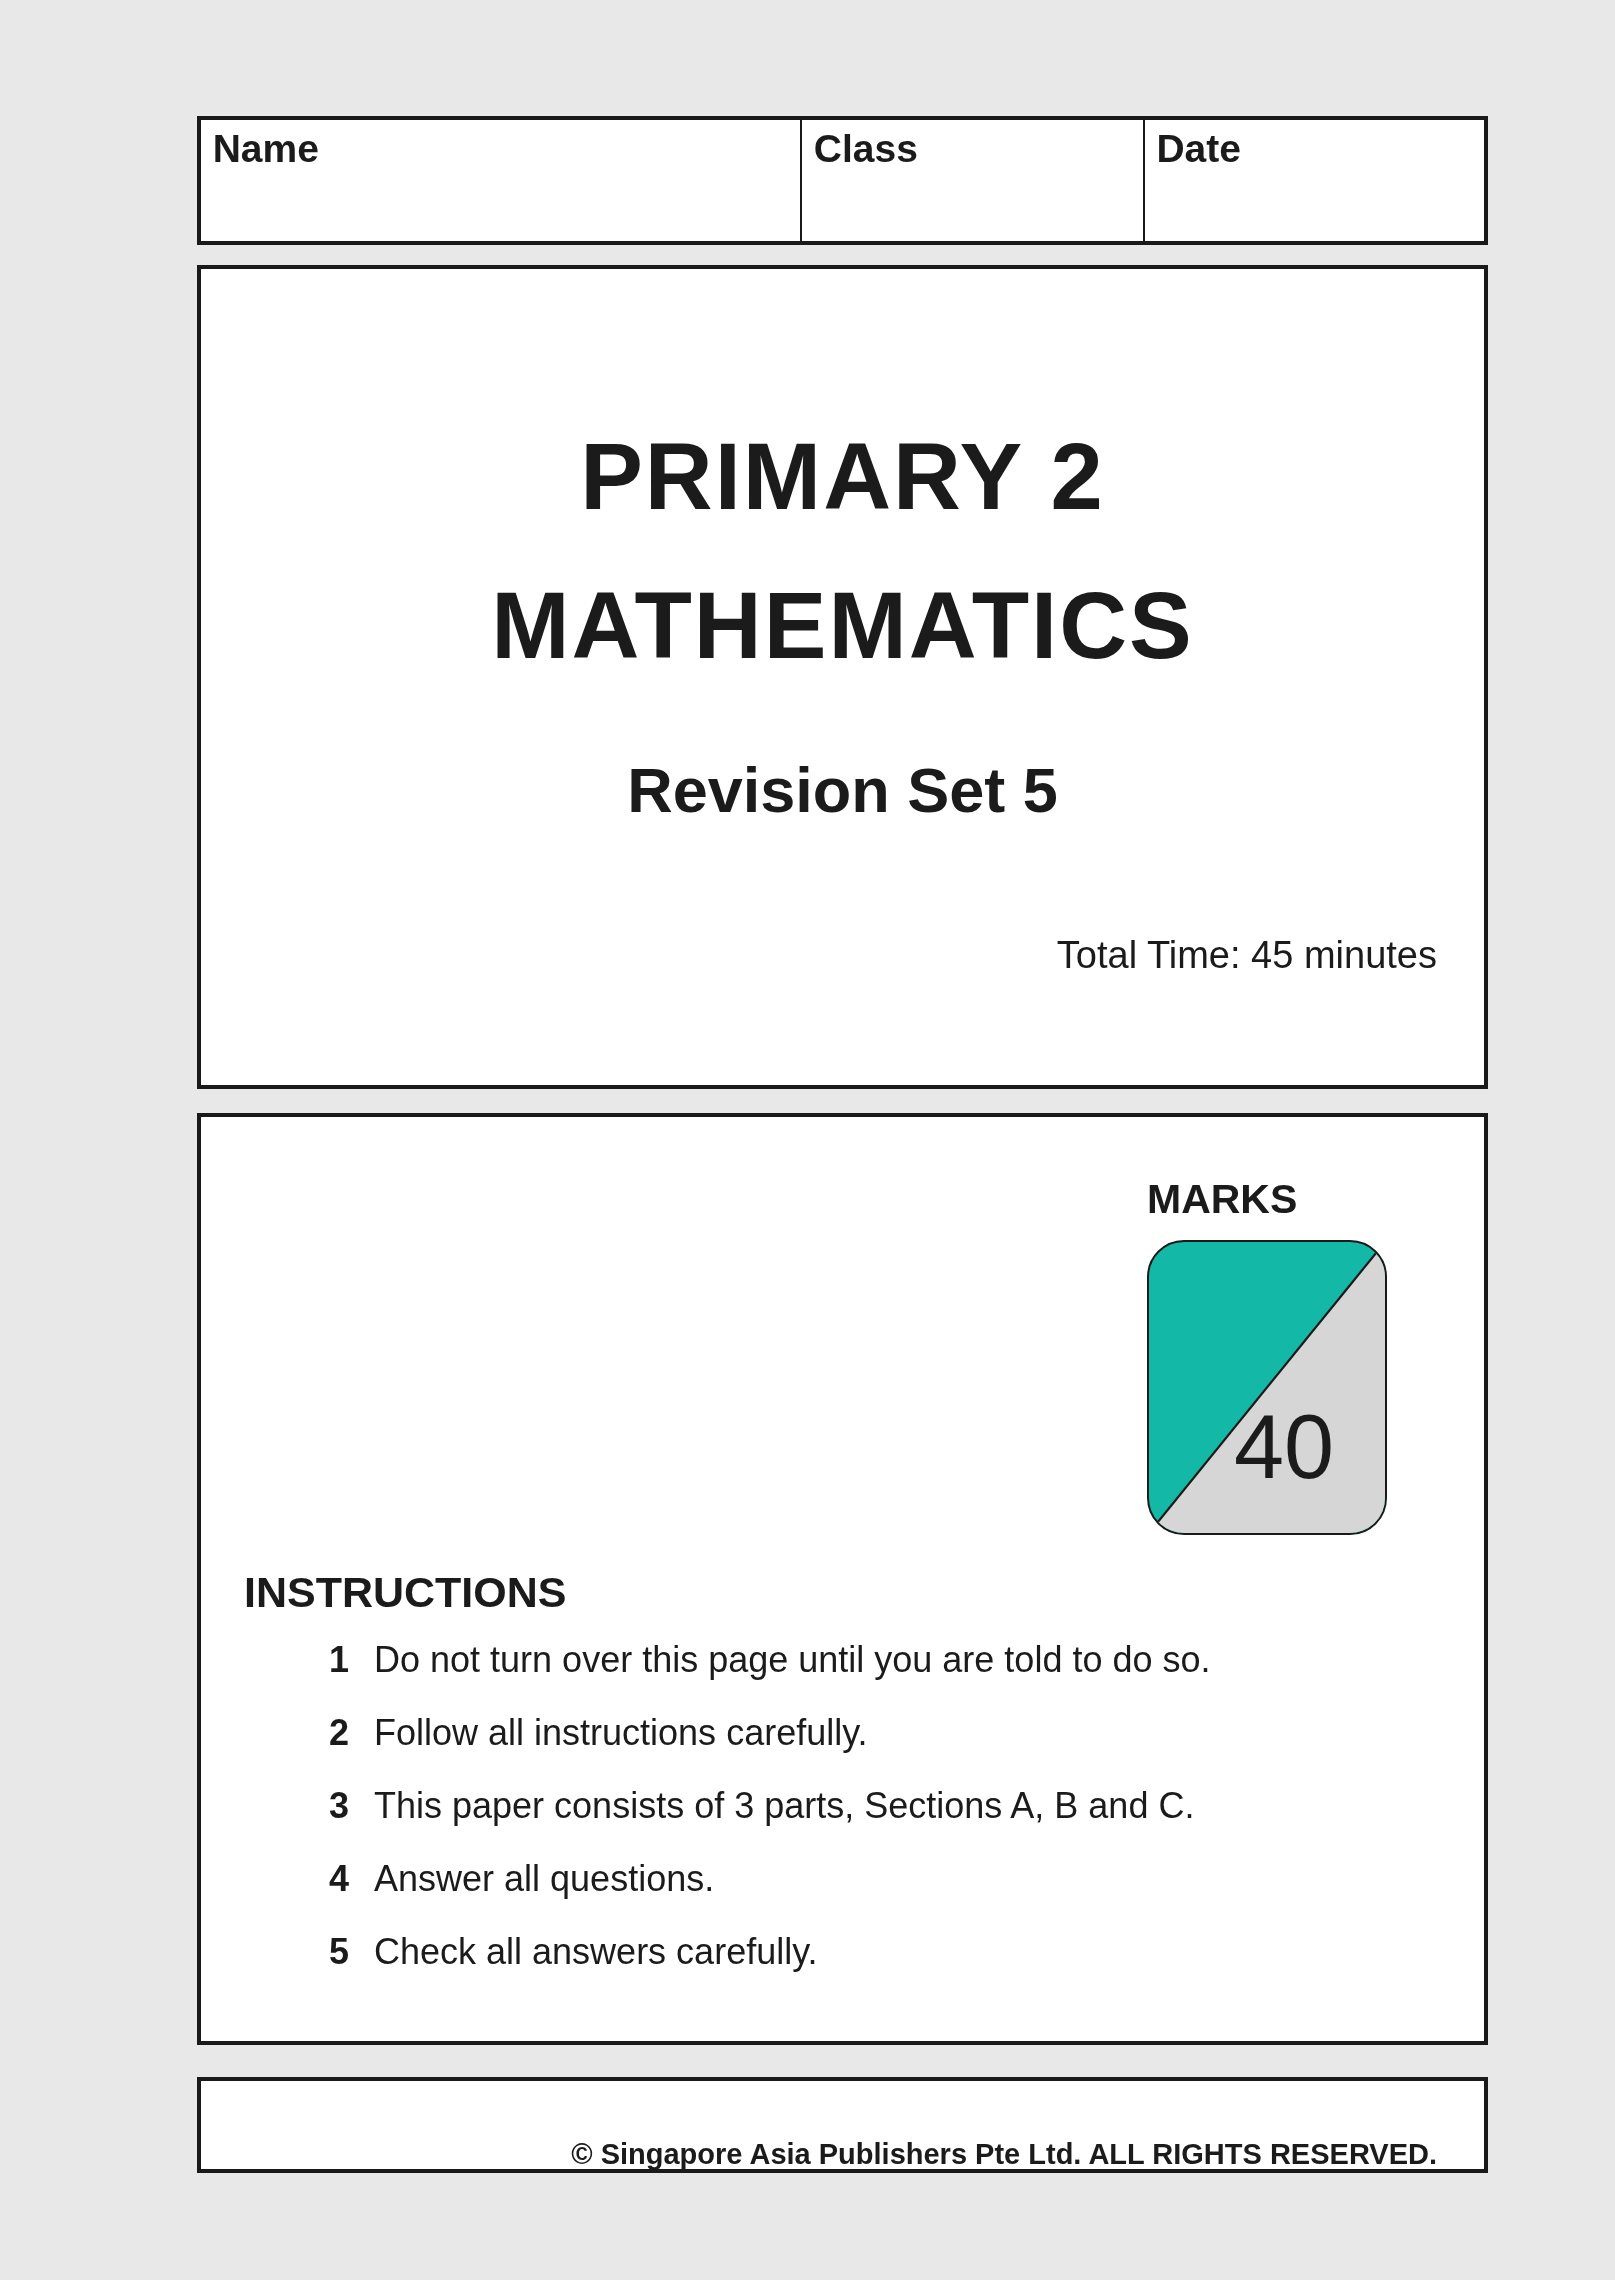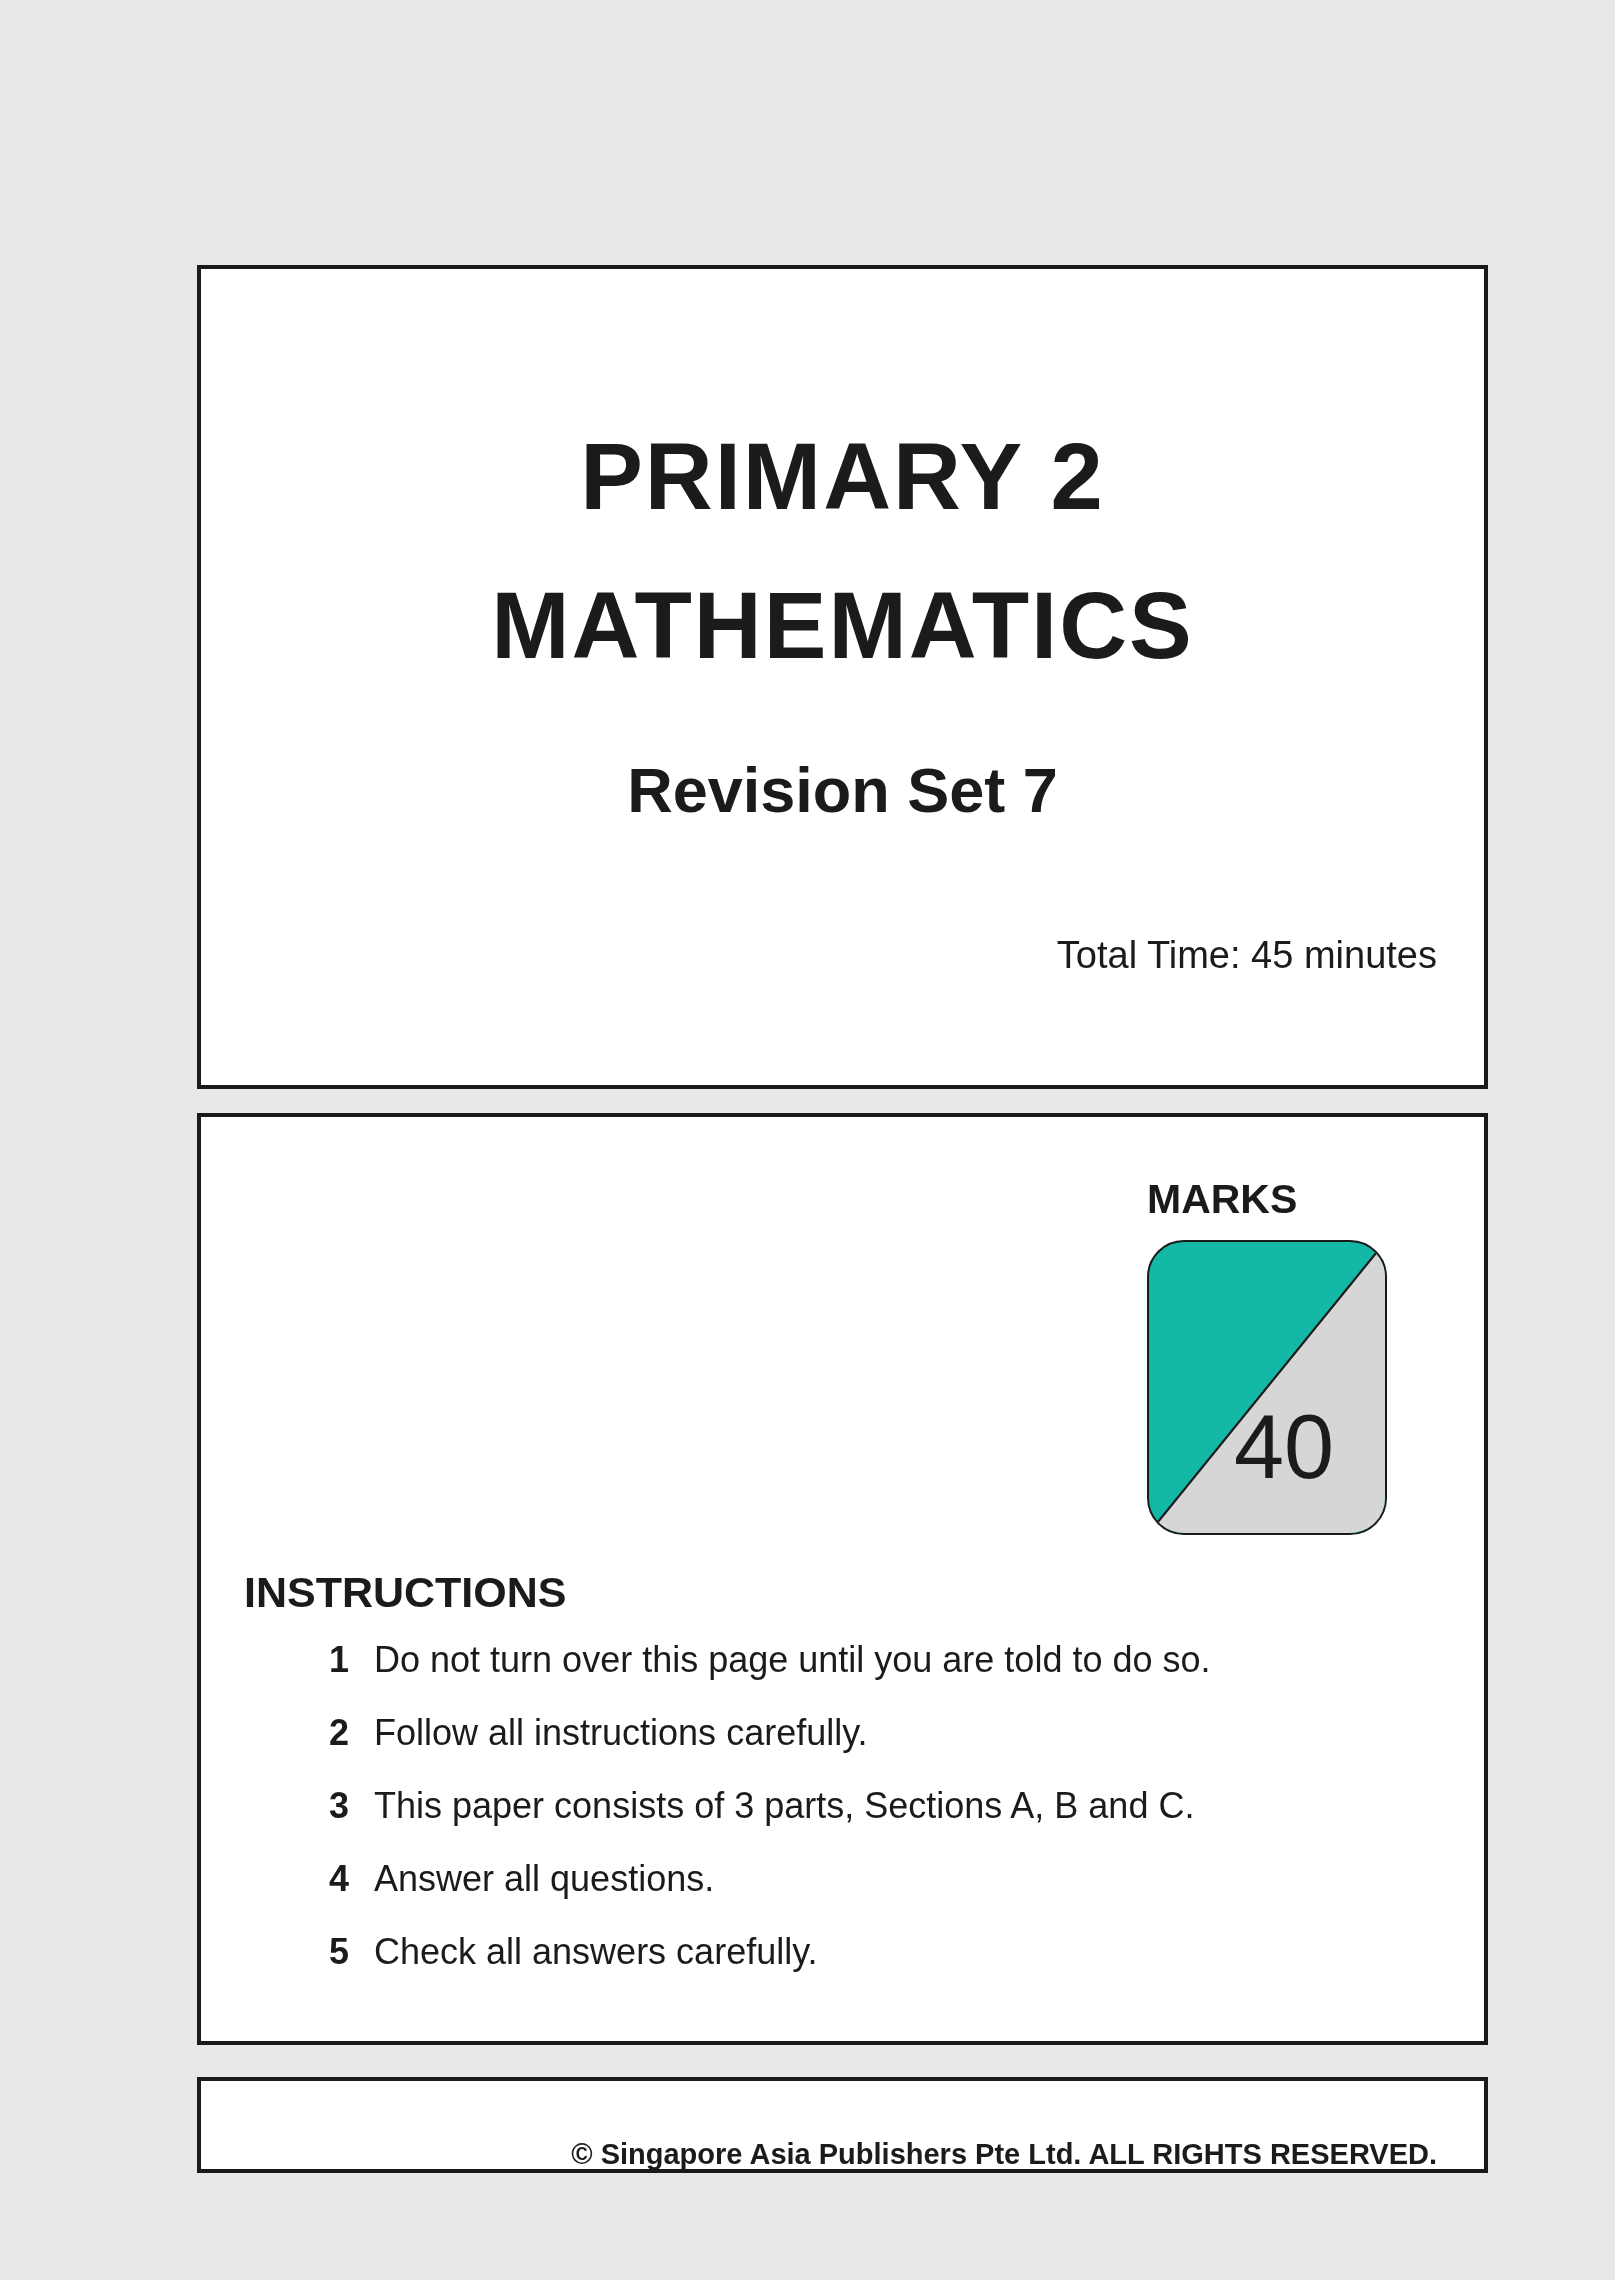--- a/index.html
+++ b/index.html
@@ -98,25 +98,36 @@
   .footer-text {
     padding-right: 47px;
     font-size: 29px; font-weight: bold; line-height: 1;
   }
 </style>
 </head>
 <body>
 
 <div class="sheet">
 
+  <div class="box header-table">
+    <div class="header-cell cell-name">
+      <span class="field-label">Name</span>
+    </div>
+    <div class="header-cell cell-class">
+      <span class="field-label">Class</span>
+    </div>
+    <div class="header-cell cell-date">
+      <span class="field-label">Date</span>
+    </div>
+  </div>
 
   <div class="box title-box">
     <div class="title-line title-line-1">PRIMARY 2</div>
     <div class="title-line title-line-2">MATHEMATICS</div>
-    <div class="subtitle">Revision Set 7</div>
+    <div class="subtitle">Revision Set 5</div>
     <div class="total-time">Total Time: 45 minutes</div>
   </div>
 
   <div class="box instructions-box">
 
     <div class="marks-group">
       <span class="marks-label">MARKS</span>
       <div class="marks-square">
         <svg viewBox="0 0 293 296" preserveAspectRatio="none">
           <polygon points="0,296 293,0 293,296" fill="#d6d6d6"></polygon>

